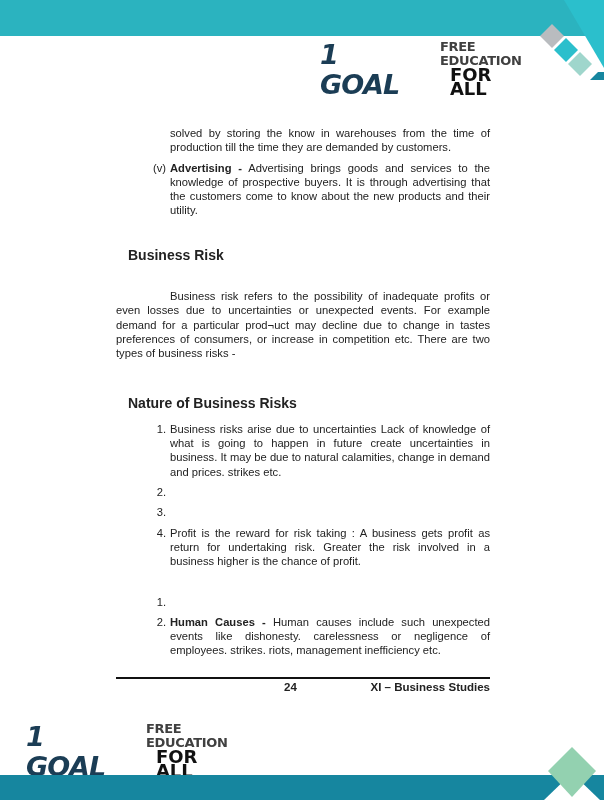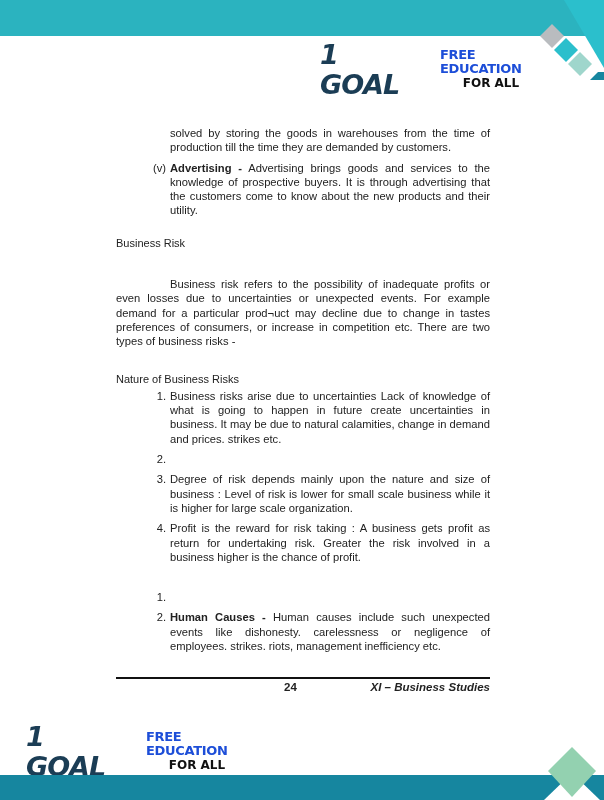--- a/index.html
+++ b/index.html
@@ -4,39 +4,39 @@
 <style>
   html,body{margin:0;padding:0;}
   body{width:604px;height:800px;position:relative;overflow:hidden;background:#fff;font-family:"Liberation Sans",sans-serif;color:#222;}
   .top-band{position:absolute;left:0;top:0;width:604px;height:36px;background:#2bb3bf;}
   .corner-tr{position:absolute;right:0;top:0;width:80px;height:80px;}
   .bottom-band{position:absolute;left:0;top:775px;width:604px;height:25px;background:#16869f;}
   .corner-br{position:absolute;right:0;top:745px;width:70px;height:55px;}
   .logo{position:absolute;display:flex;align-items:flex-start;background:#fff;gap:36px;}
   .logo .goal{font-family:"DejaVu Sans",sans-serif;font-weight:bold;font-style:italic;color:#1b3d55;font-size:27px;letter-spacing:-1px;line-height:30px;}
   .logo .tag{display:flex;flex-direction:column;align-items:center;margin-left:4px;line-height:14px;}
-  .logo .free{color:#1d4ed8;font-weight:bold;font-size:13px;font-family:"DejaVu Sans",sans-serif;letter-spacing:-0.3px;margin-top:8px;}
-  .logo .forall{color:#111;font-weight:bold;font-size:12px;font-family:"DejaVu Sans",sans-serif;margin-left:10px;}
+  .logo .free{color:#404040;font-weight:bold;font-size:13px;font-family:"DejaVu Sans",sans-serif;letter-spacing:-0.3px;}
+  .logo .forall{color:#111;font-weight:bold;font-size:18px;font-family:"DejaVu Sans",sans-serif;margin-left:10px;}
   .logo-top{left:320px;top:40px;width:212px;height:32px;}
   .logo-bottom{left:26px;top:722px;width:212px;height:32px;}
   .content{position:absolute;left:116px;top:126px;width:374px;font-size:11.2px;line-height:14.3px;}
   .ind{padding-left:54px;}
   p{margin:0;text-align:justify;}
   .item{display:flex;margin-top:6px;}
   .item .num{width:54px;text-align:right;padding-right:4px;box-sizing:border-box;flex:none;}
   .item .txt{flex:1;text-align:justify;}
   .vitem .num{width:54px;}
-  h3{margin:0;font-size:11px;font-weight:normal;}
+  h3{margin:12px;font-size:14px;font-weight:bold;}
   .gap-l{height:18px;}
   .gap-xl{height:23px;}
   .first-indent{text-indent:54px;margin-top:27px;}
   .rule{position:absolute;left:116px;top:677px;width:374px;height:2px;background:#111;}
   .footer{position:absolute;left:116px;top:681px;width:374px;font-size:11.5px;font-weight:bold;}
   .footer .pg{position:absolute;left:168px;}
-  .footer .book{position:absolute;right:0;font-style:italic;margin-left:47px;}
+  .footer .book{position:absolute;right:0;margin-left:47px;}
 </style>
 </head>
 <body>
 
 <div class="top-band"></div>
 <svg class="corner-tr" viewBox="0 0 80 80">
   <polygon points="40,0 80,0 80,68" fill="#2bbfcc"></polygon>
   <polygon points="38,2 80,0 80,0" fill="#fff"></polygon>
   <polygon points="16,36 28,24 40,36 28,48" fill="#b9bcbf"></polygon>
   <polygon points="30,50 42,38 54,50 42,62" fill="#2bbfcc"></polygon>
@@ -46,42 +46,41 @@
 
 <div class="logo logo-top">
   <span class="goal">1 GOAL</span>
   <span class="tag">
     <span class="free">FREE EDUCATION</span>
     <span class="forall">FOR ALL</span>
   </span>
 </div>
 
 <div class="content">
-  <p class="ind">solved by storing the goods in warehouses from the time of production till the time they are demanded by customers.</p>
+  <p class="ind">solved by storing the know in warehouses from the time of production till the time they are demanded by customers.</p>
   <div class="item vitem">
     <span class="num">(v)</span>
     <span class="txt"><b>Advertising -</b><span> Advertising brings goods and services to the knowledge of prospective buyers. It is through advertising that the customers come to know about the new products and their utility.</span></span>
   </div>
 
   <div class="gap-l"></div>
   <h3>Business Risk</h3>
   <p class="first-indent">Business risk refers to the possibility of inadequate profits or even losses due to uncertainties or unexpected events. For example demand for a particular prod¬uct may decline due to change in tastes preferences of consumers, or increase in competition etc. There are two types of business risks -</p>
 
   <div class="gap-xl"></div>
   <h3>Nature of Business Risks</h3>
   <div class="item" style="margin-top:3px">
     <span class="num">1.</span>
     <span class="txt">Business risks arise due to uncertainties Lack of knowledge of what is going to happen in future create uncertainties in business. It may be due to natural calamities, change in demand and prices. strikes etc.</span>
   </div>
   <div class="item">
     <span class="num">2.</span>
   </div>
   <div class="item">
     <span class="num">3.</span>
-    <span class="txt">Degree of risk depends mainly upon the nature and size of business : Level of risk is lower for small scale business while it is higher for large scale organization.</span>
   </div>
   <div class="item">
     <span class="num">4.</span>
     <span class="txt">Profit is the reward for risk taking : A business gets profit as return for undertaking risk. Greater the risk involved in a business higher is the chance of profit.</span>
   </div>
 
   <div class="gap-xl"></div>
   <div class="item" style="margin-top:3px">
     <span class="num">1.</span>
   </div>

